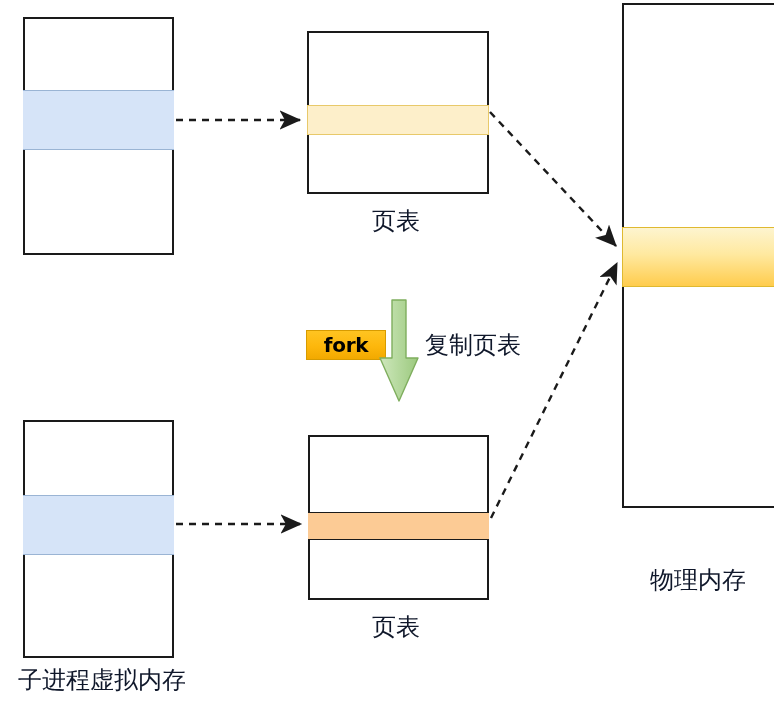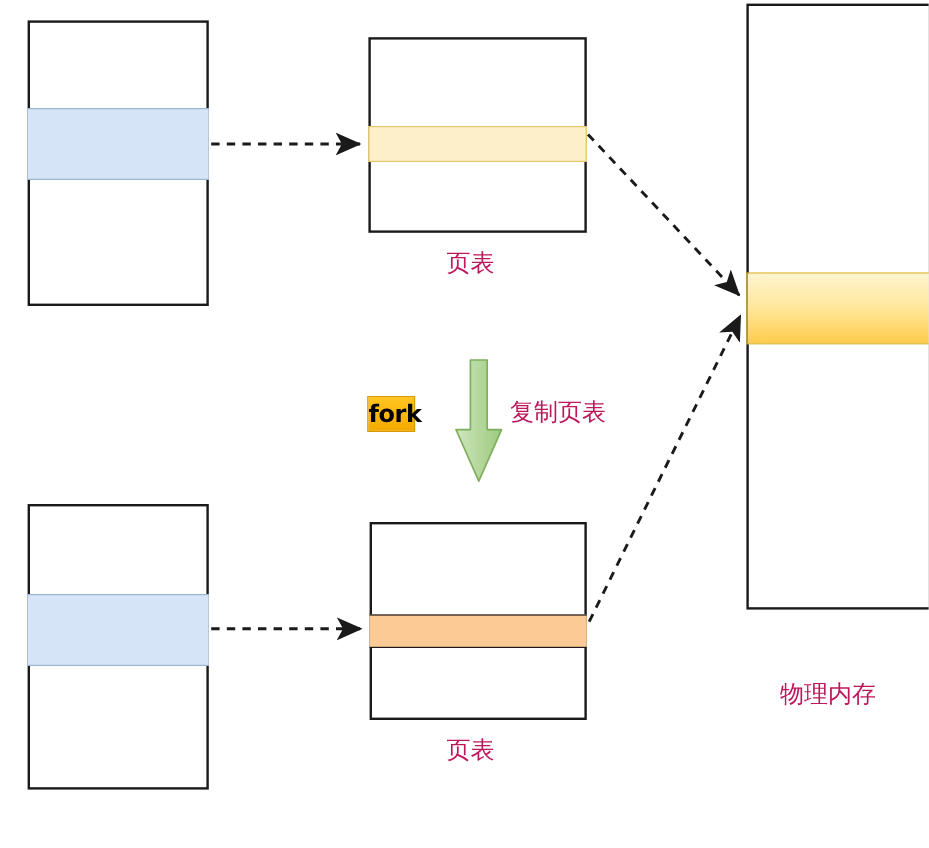--- a/index.html
+++ b/index.html
@@ -40,22 +40,22 @@
     background: #fccb95;
     border-top: 1px solid #1a1a1a;
     border-bottom: 1px solid #1a1a1a;
   }
   .band-phys {
     background: linear-gradient(to bottom, #fdf4cf 0%, #ffe9a0 45%, #ffcc4d 100%);
     border: 1px solid #dfb930;
   }
   .caption {
     position: absolute;
-    font-size: 20px;
-    color: #be185d;
+    font-size: 24px;
+    color: #0f172a;
     white-space: nowrap;
     line-height: 1;
   }
   .fork-badge {
     position: absolute;
     box-sizing: border-box;
     background: linear-gradient(to bottom, #ffc421 0%, #fdb70c 55%, #f2a900 100%);
     border: 1px solid #d79b00;
     color: #000000;
     font-size: 20px;
@@ -88,27 +88,28 @@
   <div class="caption" style="left:372px; top:209px;">页表</div>
 
   <div class="membox" style="left:622px; top:3px; width:154px; height:505px;">
     <div class="band band-phys" style="left:-2px; right:-2px; top:222px; height:60px;"></div>
   </div>
   <div class="caption" style="left:650px; top:528px;margin-top:40px;">物理内存</div>
 
   <div class="membox" style="left:23px; top:420px; width:151px; height:238px;">
     <div class="band band-blue" style="left:-2px; right:-2px; top:73px; height:60px;"></div>
   </div>
+  <div class="caption" style="left:18px; top:668px;">子进程虚拟内存</div>
 
   <div class="membox" style="left:308px; top:435px; width:181px; height:165px;">
     <div class="band band-orange" style="left:-2px; right:-2px; top:75px; height:28px;"></div>
   </div>
   <div class="caption" style="left:372px; top:615px;">页表</div>
 
-  <div class="fork-badge" style="left:306px; top:330px; width:40px; height:30px;">fork</div>
+  <div class="fork-badge" style="left:306px; top:330px; width:80px; height:30px;">fork</div>
 
   <div class="caption" style="left:425px; top:333px;text-align:right;">复制页表</div>
 
   <svg class="overlay" viewBox="0 0 774 707" xmlns="http://www.w3.org/2000/svg">
     <defs>
       <marker id="arrowBlack" markerWidth="10" markerHeight="10" refX="8.5" refY="4" orient="auto" markerUnits="strokeWidth">
         <path d="M0,0 L9,4 L0,8 L2.2,4 Z" fill="#1a1a1a"></path>
       </marker>
       <linearGradient id="greenGrad" x1="0" y1="0" x2="1" y2="0">
         <stop offset="0%" stop-color="#cfe6bd"></stop>

